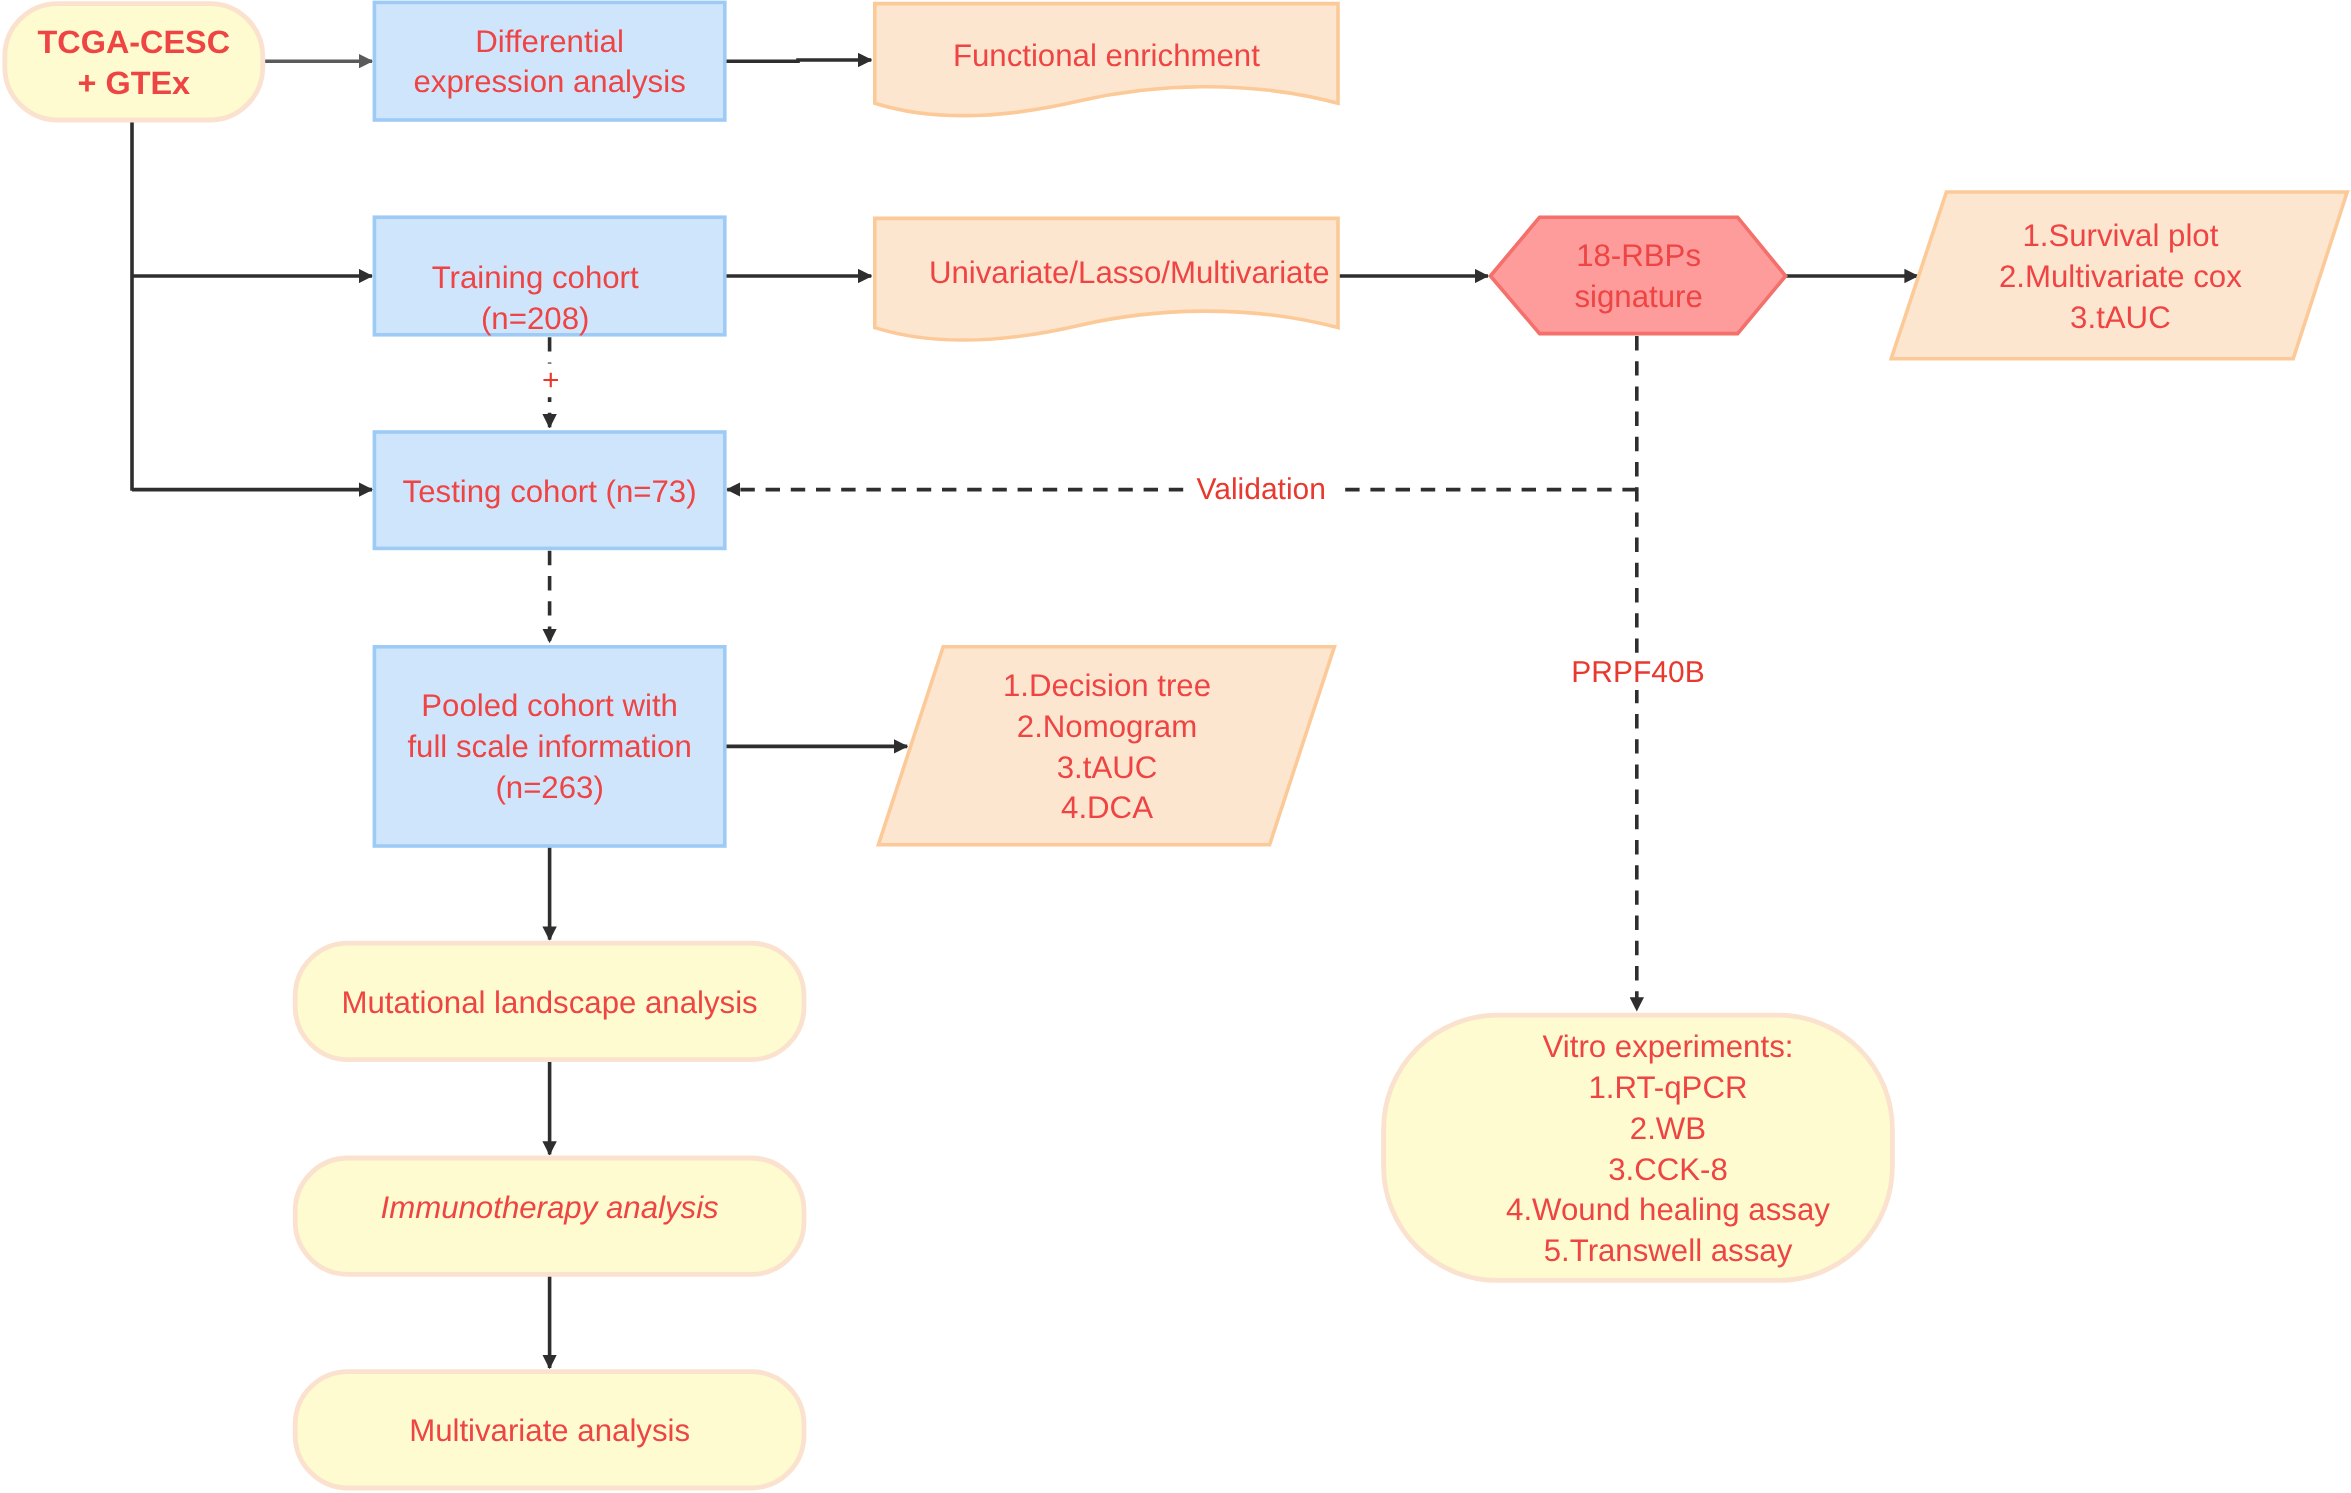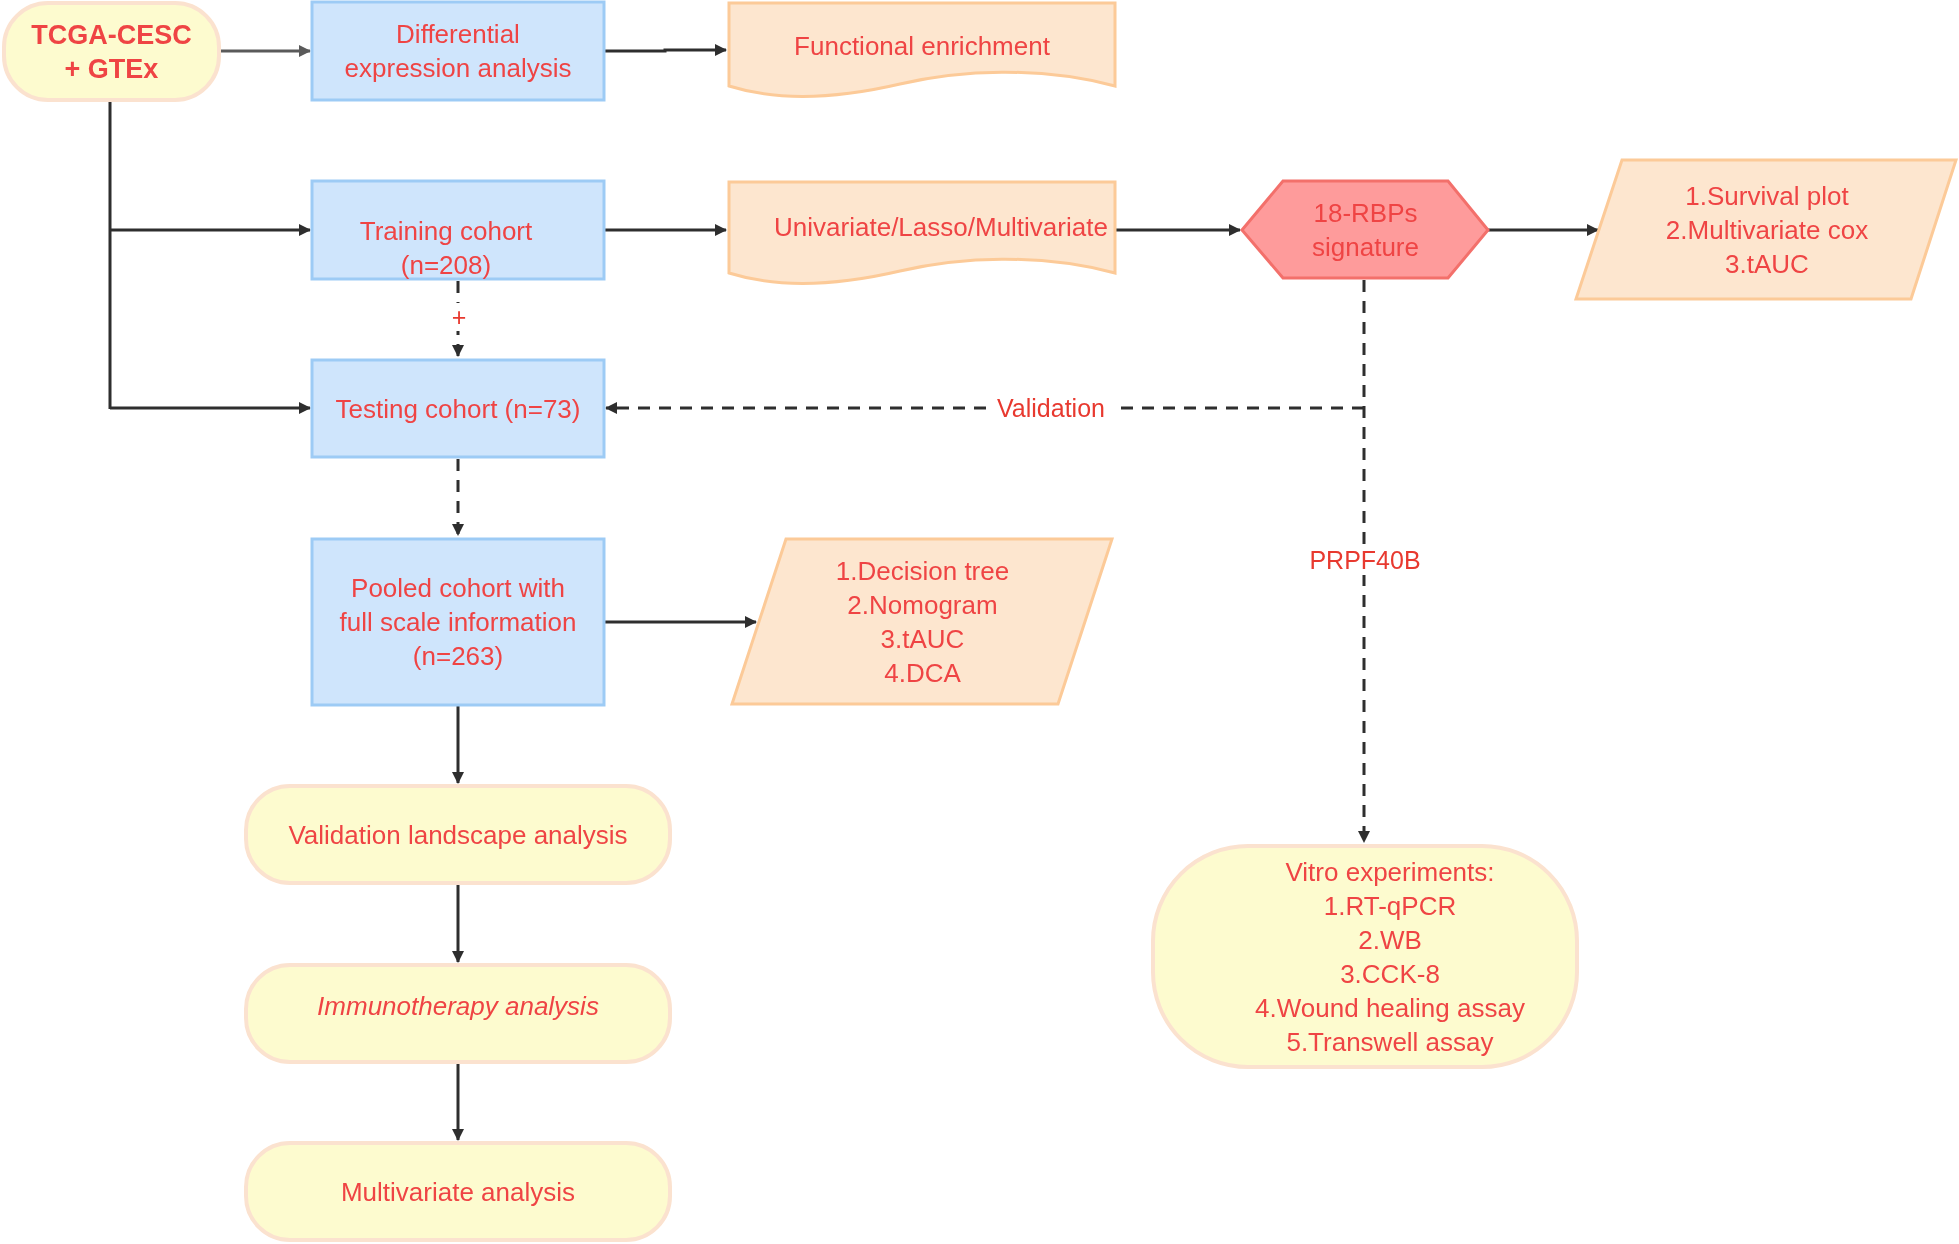--- a/index.html
+++ b/index.html
@@ -75,21 +75,21 @@
 2.Multivariate cox
 3.tAUC</div>
 <div class="lbl" style="left:312px;top:360px;width:292px;height:97px;">Testing cohort (n=73)</div>
 <div class="lbl" style="left:312px;top:539px;width:292px;height:166px;">Pooled cohort with
 full scale information
 (n=263)</div>
 <div class="lbl" style="left:760px;top:539px;width:325px;height:165px;">1.Decision tree
 2.Nomogram
 3.tAUC
 4.DCA</div>
-<div class="lbl" style="left:246px;top:786px;width:424px;height:97px;">Validation landscape analysis</div>
+<div class="lbl" style="left:246px;top:786px;width:424px;height:97px;">Mutational landscape analysis</div>
 <div class="lbl" style="left:246px;top:957px;width:424px;height:97px;font-style:italic;">Immunotherapy analysis</div>
 <div class="lbl" style="left:246px;top:1143px;width:424px;height:97px;">Multivariate analysis</div>
 <div class="lbl" style="left:1178px;top:846px;width:424px;height:221px;">Vitro experiments:
 1.RT-qPCR
 2.WB
 3.CCK-8
 4.Wound healing assay
 5.Transwell assay</div>
 
 <div class="lbl red" style="left:448px;top:303px;width:20px;height:28px;">+</div>

